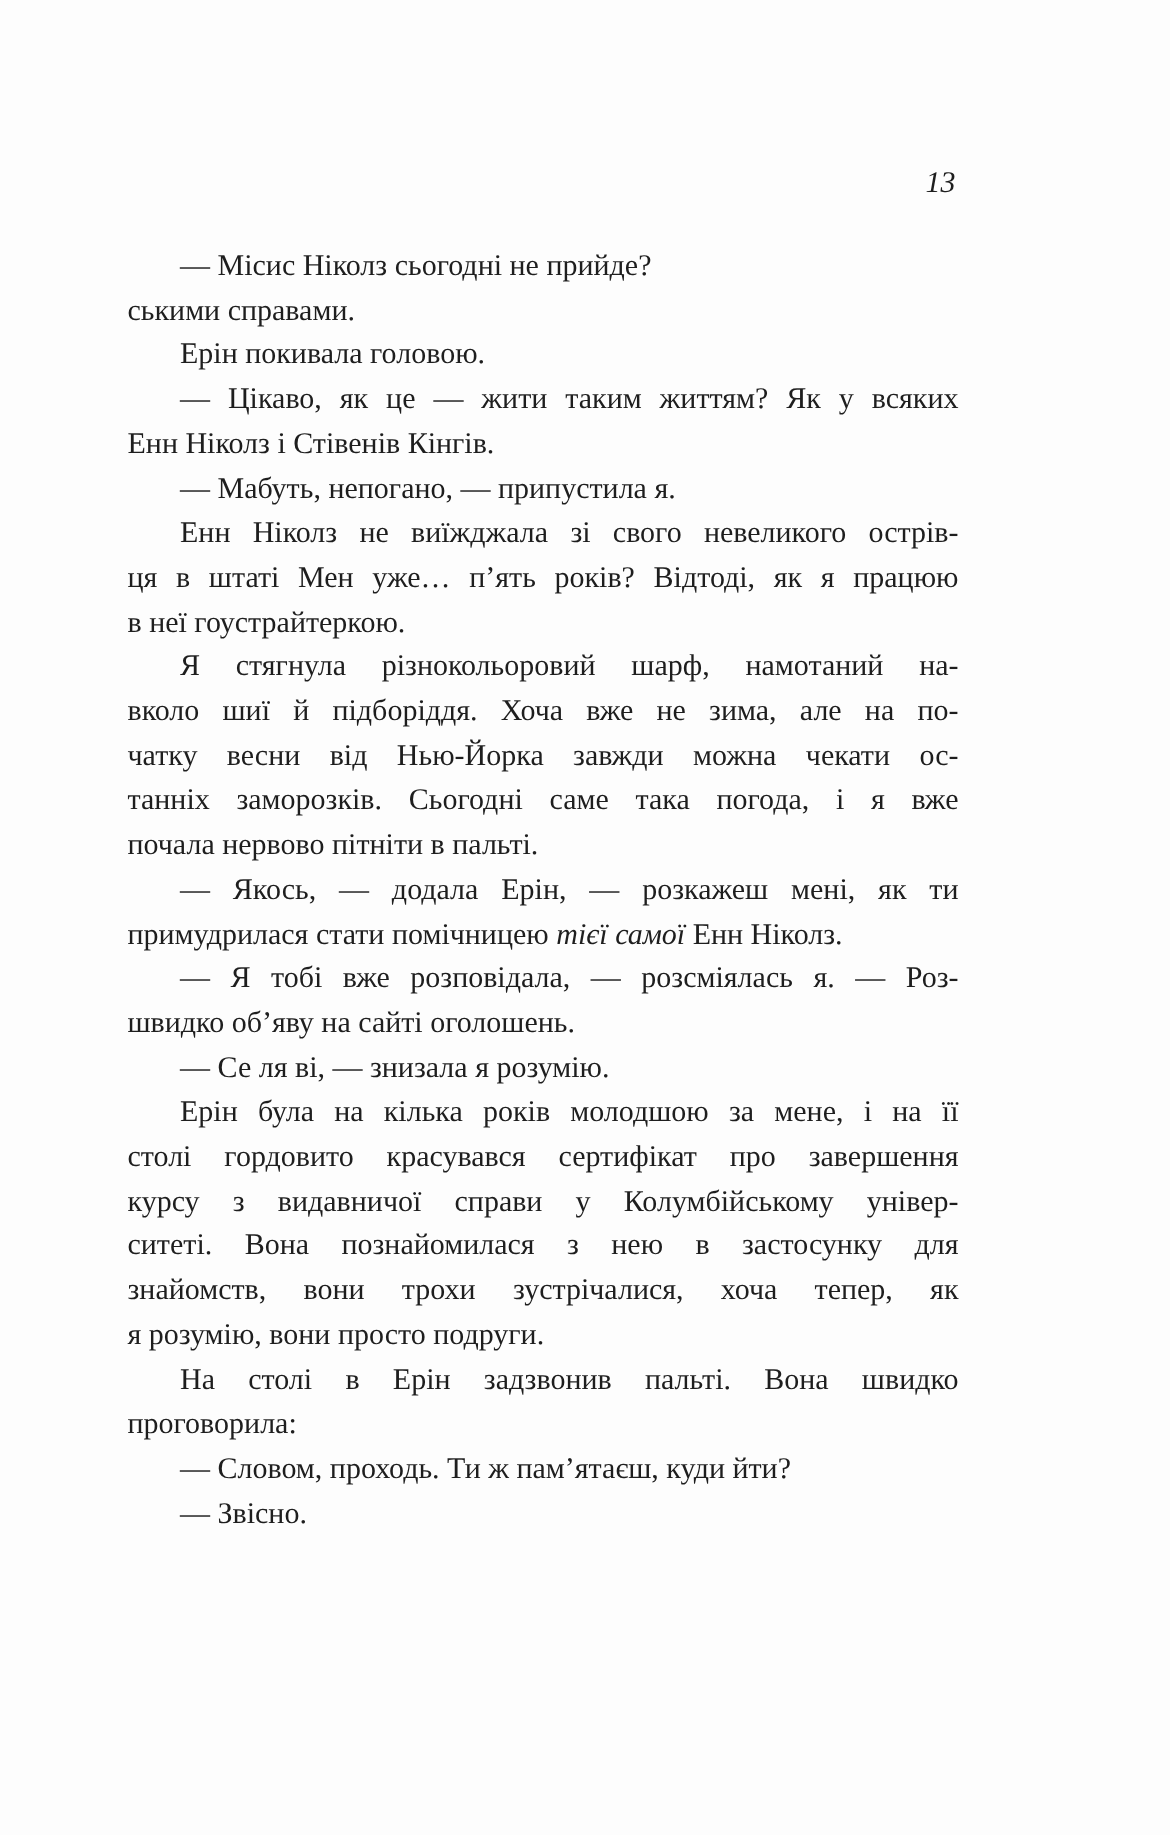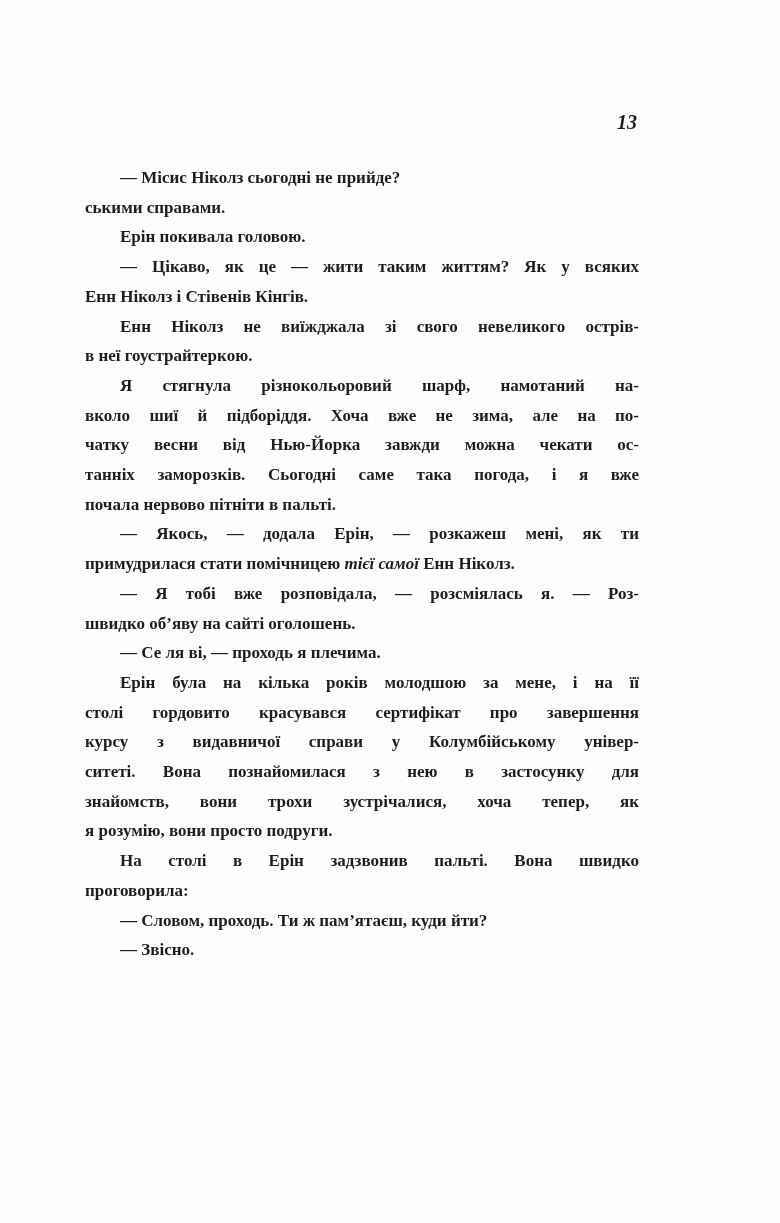--- a/index.html
+++ b/index.html
@@ -13,40 +13,39 @@
     background: var(--bg);
     overflow: hidden;
   }
   .book-page {
     position: relative;
     width: 704px;
     height: 1223px;
     background: var(--bg);
     color: var(--ink);
     font-family: "Liberation Serif", "DejaVu Serif", serif;
-    font-weight: bold;
   }
   .folio {
     position: absolute;
     top: 111px;
     left: 85px;
     width: 554px;
     text-align: right;
     font-style: italic;
     font-size: 20px;
     line-height: 22px;
     color: var(--ink);
     padding-right: 2px;
   }
   .text-block {
     position: absolute;
     top: 163px;
     left: 85px;
     width: 554px;
-    font-size: 17px;
+    font-size: 20px;
     color: var(--ink);
   }
   .paragraph { }
   .line {
     line-height: 29.7px;
     white-space: normal;
     overflow: visible;
   }
   .line.first { text-indent: 35px; }
   .line.just {
@@ -68,40 +67,44 @@
         <div class="line"><span>ськими справами.</span></div>
       </div>
       <div class="paragraph">
         <div class="line first"><span>Ерін покивала головою.</span></div>
       </div>
       <div class="paragraph">
         <div class="line first just"><span>— Цікаво, як це — жити таким життям? Як у всяких</span></div>
         <div class="line"><span>Енн Ніколз і Стівенів Кінгів.</span></div>
       </div>
       <div class="paragraph">
+        <div class="line first"><span>— Мабуть, непогано, — припустила я.</span></div>
+      </div>
+      <div class="paragraph">
         <div class="line first just"><span>Енн Ніколз не виїжджала зі свого невеликого острів-</span></div>
+        <div class="line just"><span>ця в штаті Мен уже… п’ять років? Відтоді, як я працюю</span></div>
         <div class="line"><span>в неї гоустрайтеркою.</span></div>
       </div>
       <div class="paragraph">
         <div class="line first just"><span>Я стягнула різнокольоровий шарф, намотаний на-</span></div>
         <div class="line just"><span>вколо шиї й підборіддя. Хоча вже не зима, але на по-</span></div>
         <div class="line just"><span>чатку весни від Нью-Йорка завжди можна чекати ос-</span></div>
         <div class="line just"><span>танніх заморозків. Сьогодні саме така погода, і я вже</span></div>
         <div class="line"><span>почала нервово пітніти в пальті.</span></div>
       </div>
       <div class="paragraph">
         <div class="line first just"><span>— Якось, — додала Ерін, — розкажеш мені, як ти</span></div>
         <div class="line"><span>примудрилася стати помічницею </span><em>тієї самої</em><span> Енн Ніколз.</span></div>
       </div>
       <div class="paragraph">
         <div class="line first just"><span>— Я тобі вже розповідала, — розсміялась я. — Роз-</span></div>
         <div class="line"><span>швидко об’яву на сайті оголошень.</span></div>
       </div>
       <div class="paragraph">
-        <div class="line first"><span>— Се ля ві, — проходь я плечима.</span></div>
+        <div class="line first"><span>— Се ля ві, — знизала я розумію.</span></div>
       </div>
       <div class="paragraph">
         <div class="line first just"><span>Ерін була на кілька років молодшою за мене, і на її</span></div>
         <div class="line just"><span>столі гордовито красувався сертифікат про завершення</span></div>
         <div class="line just"><span>курсу з видавничої справи у Колумбійському універ-</span></div>
         <div class="line just"><span>ситеті. Вона познайомилася з нею в застосунку для</span></div>
         <div class="line just"><span>знайомств, вони трохи зустрічалися, хоча тепер, як</span></div>
         <div class="line"><span>я розумію, вони просто подруги.</span></div>
       </div>
       <div class="paragraph">

